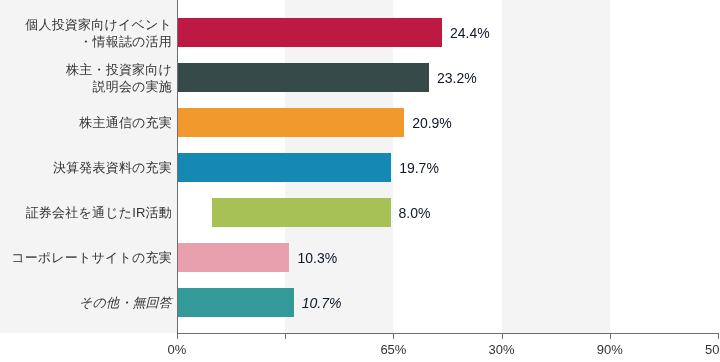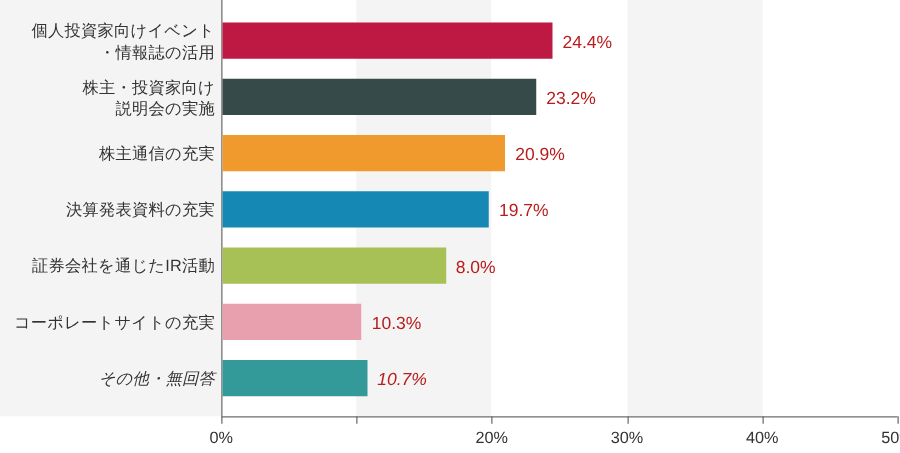--- a/index.html
+++ b/index.html
@@ -100,21 +100,21 @@
   }
   .bar {
     position: absolute;
     left: 178px;
     height: 100%;
   }
   .value-label {
     position: absolute;
     font-size: 14px;
     line-height: 16px;
-    color: #b91c1c;
+    color: #0f172a;
     white-space: nowrap;
   }
 </style>
 </head>
 <body>
 
 <div id="chart-root">
 
   <div class="label-panel"></div>
 
@@ -125,25 +125,25 @@
 
   <div class="axis-line-y"></div>
   <div class="axis-line-x"></div>
 
   <div id="ticks">
       <div class="tick-mark" style="left: 177px;"></div>
       <div class="tick-label" style="left: 177px;">0%</div>
       <div class="tick-mark" style="left: 285.2px;"></div>
       <div class="tick-label" style="left: 269px; margin-top: 21px;">10%</div>
       <div class="tick-mark" style="left: 393.4px;"></div>
-      <div class="tick-label" style="left: 393.4px;">20%</div>
+      <div class="tick-label" style="left: 393.4px;">65%</div>
       <div class="tick-mark" style="left: 501.6px;"></div>
       <div class="tick-label" style="left: 501.6px;">30%</div>
       <div class="tick-mark" style="left: 609.8px;"></div>
-      <div class="tick-label" style="left: 609.8px;">40%</div>
+      <div class="tick-label" style="left: 609.8px;">90%</div>
       <div class="tick-mark" style="left: 718px;"></div>
       <div class="tick-label" style="left: 718px;">50%</div>
     </div>
   <div id="rows">
       <div class="row" style="top: 18px; height: 29px;">
         <div class="cat-label" style="top: -2.5px;">個人投資家向けイベント
 ・情報誌の活用</div>
         <div class="bar" title="24.4%" style="width: 264.008px; background: rgb(189, 25, 66);"></div>
         <div class="value-label" style="left: 450.008px; top: 6.5px;">24.4%</div>
       </div>
@@ -156,21 +156,21 @@
       <div class="row" style="top: 108px; height: 29px;">
         <div class="cat-label" style="top: 6px;">株主通信の充実</div>
         <div class="bar" title="20.9%" style="width: 226.138px; background: rgb(240, 154, 46);"></div>
         <div class="value-label" style="left: 412.138px; top: 6.5px;">20.9%</div>
       </div>
       <div class="row" style="top: 153px; height: 29px; padding-left: 20px;">
         <div class="cat-label" style="top: 6px;">決算発表資料の充実</div>
         <div class="bar" title="19.7%" style="width: 213.154px; background: rgb(21, 136, 180);"></div>
         <div class="value-label" style="left: 399.154px; top: 6.5px;">19.7%</div>
       </div>
-      <div class="row" style="top: 198px; height: 29px;">
+      <div class="row" style="top: 198px; height: 29px; margin-left: 34px;">
         <div class="cat-label" style="top: 6px;">証券会社を通じたIR活動</div>
         <div class="bar" title="16.5%" style="width: 178.53px; background: rgb(168, 193, 87);"></div>
         <div class="value-label" style="left: 364.53px; top: 6.5px;">8.0%</div>
       </div>
       <div class="row" style="top: 243px; height: 29px;">
         <div class="cat-label" style="top: 6px;">コーポレートサイトの充実</div>
         <div class="bar" title="10.3%" style="width: 111.446px; background: rgb(232, 160, 174);"></div>
         <div class="value-label" style="left: 297.446px; top: 6.5px;">10.3%</div>
       </div>
       <div class="row" style="top: 288px; height: 29px; font-style: italic;">

